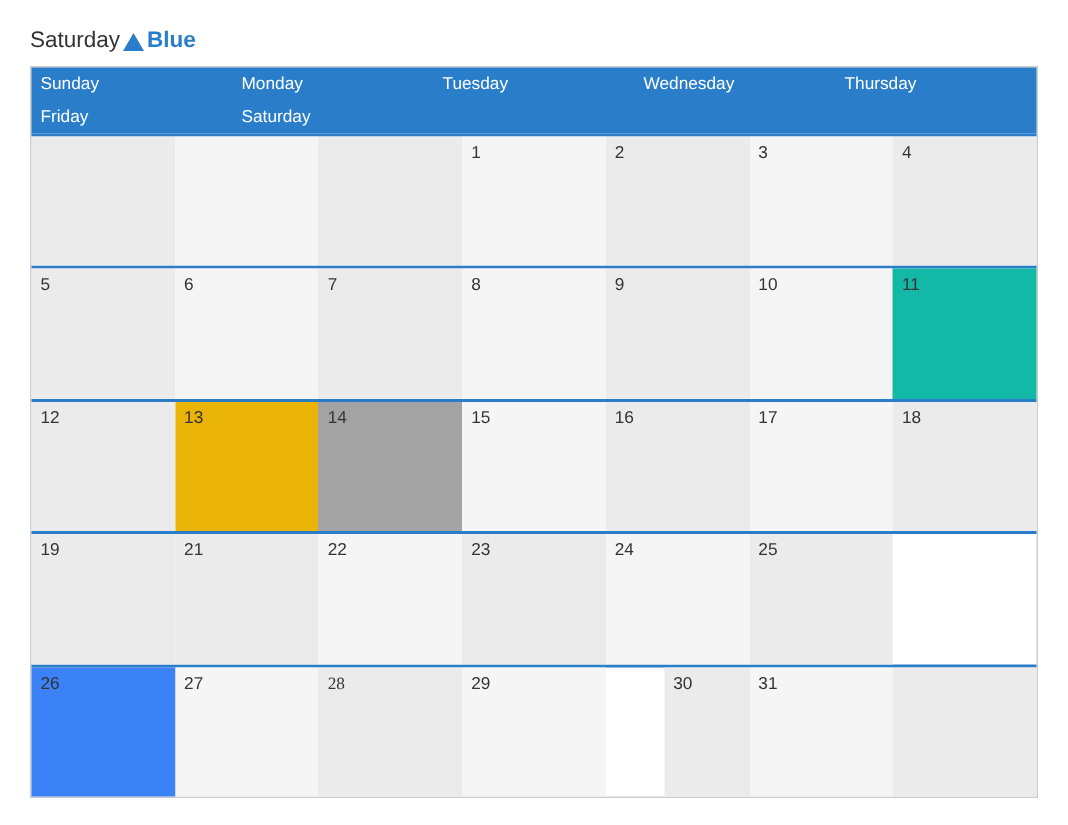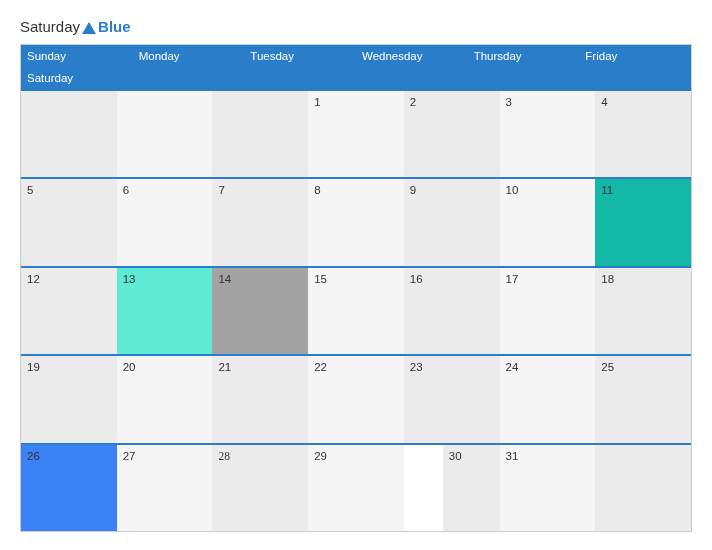--- a/index.html
+++ b/index.html
@@ -50,21 +50,21 @@
     .calendar {
       flex: 1;
       display: flex;
       flex-direction: column;
       border: 1px solid #ccc;
     }
 
     
     .day-headers {
       display: grid;
-      grid-template-columns: repeat(6, 1fr);
+      grid-template-columns: repeat(5, 1fr);
       background: #2a7dc9;
     }
     .day-header {
       color: #fff;
       font-size: 11.5px;
       padding: 5px 6px;
       font-weight: normal;
       text-align: left;
     }
 
@@ -161,30 +161,29 @@
           <div class="day-cell" style="background: rgb(235, 235, 235);"><span class="day-num">5</span></div>
           <div class="day-cell" style="background: rgb(245, 245, 245);"><span class="day-num">6</span></div>
           <div class="day-cell" style="background: rgb(235, 235, 235);"><span class="day-num">7</span></div>
           <div class="day-cell" style="background: rgb(245, 245, 245);"><span class="day-num">8</span></div>
           <div class="day-cell" style="background: rgb(235, 235, 235);"><span class="day-num">9</span></div>
           <div class="day-cell" style="background: rgb(245, 245, 245);"><span class="day-num">10</span></div>
           <div class="day-cell" style="background: #14b8a6;"><span class="day-num">11</span></div>
         </div>
         <div class="week-row">
           <div class="day-cell" style="background: rgb(235, 235, 235);"><span class="day-num">12</span></div>
-          <div class="day-cell" style="background: #5eead4;"><span class="day-num">13</span></div>
+          <div class="day-cell" style="background: #eab308;"><span class="day-num">13</span></div>
           <div class="day-cell" style="background: #a3a3a3;"><span class="day-num">14</span></div>
           <div class="day-cell" style="background: rgb(245, 245, 245);"><span class="day-num">15</span></div>
           <div class="day-cell" style="background: rgb(235, 235, 235);"><span class="day-num">16</span></div>
           <div class="day-cell" style="background: rgb(245, 245, 245);"><span class="day-num">17</span></div>
           <div class="day-cell" style="background: rgb(235, 235, 235);"><span class="day-num">18</span></div>
         </div>
         <div class="week-row">
           <div class="day-cell" style="background: rgb(235, 235, 235);"><span class="day-num">19</span></div>
-          <div class="day-cell" style="background: rgb(245, 245, 245);"><span class="day-num">20</span></div>
           <div class="day-cell" style="background: rgb(235, 235, 235);"><span class="day-num">21</span></div>
           <div class="day-cell" style="background: rgb(245, 245, 245);"><span class="day-num">22</span></div>
           <div class="day-cell" style="background: rgb(235, 235, 235);"><span class="day-num">23</span></div>
           <div class="day-cell" style="background: rgb(245, 245, 245);"><span class="day-num">24</span></div>
           <div class="day-cell" style="background: rgb(235, 235, 235);"><span class="day-num">25</span></div>
         </div>
         <div class="week-row">
           <div class="day-cell" style="background: #3b82f6;"><span class="day-num">26</span></div>
           <div class="day-cell" style="background: rgb(245, 245, 245);"><span class="day-num">27</span></div>
           <div class="day-cell" style="background: rgb(235, 235, 235); font-family: Liberation Serif, serif;"><span class="day-num">28</span></div>

